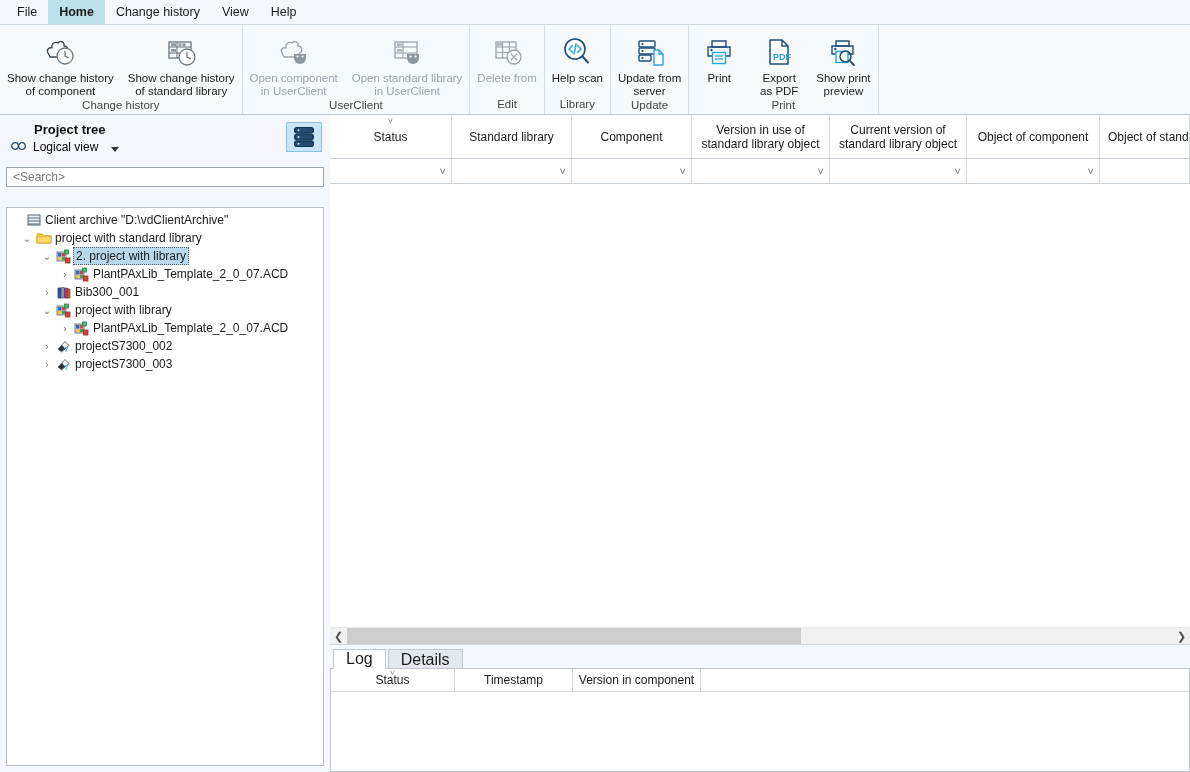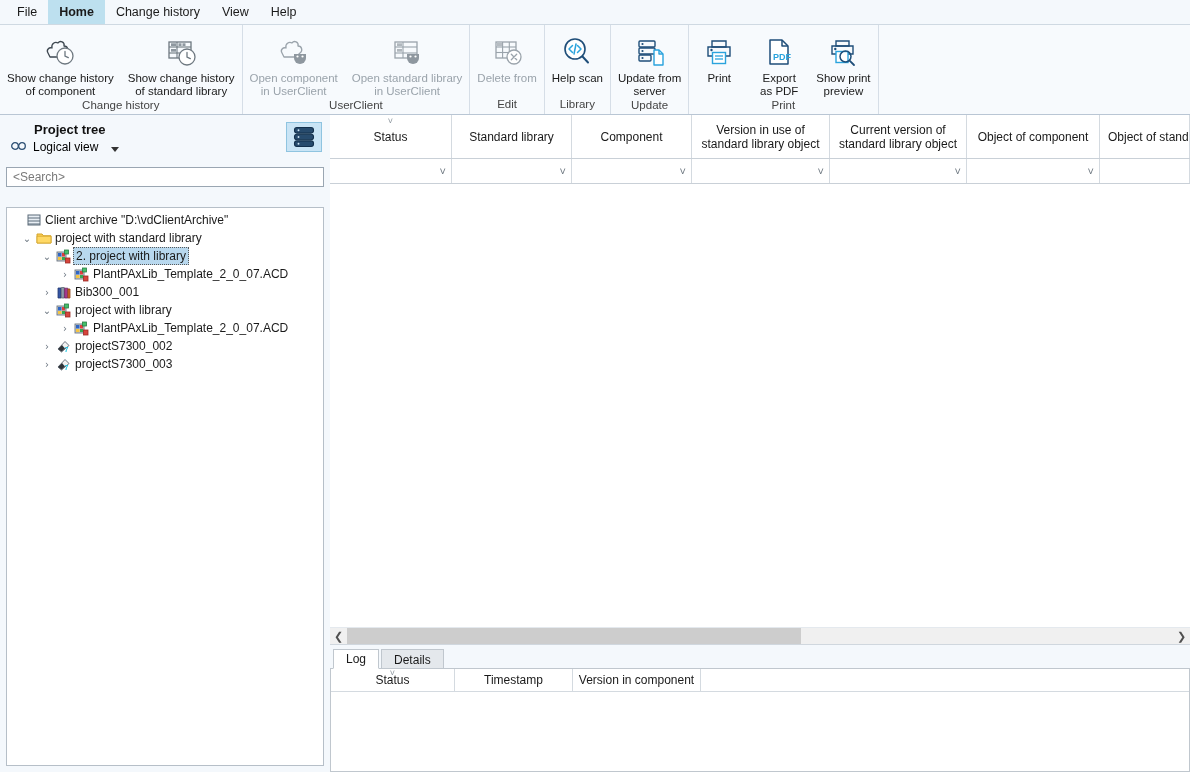--- a/index.html
+++ b/index.html
@@ -301,21 +301,21 @@
   .tabstrip {
     display: flex;
     align-items: flex-end;
     height: 20px;
     padding-left: 3px;
   }
   .tab {
     height: 20px;
     padding: 0 12px;
     display: flex; align-items: center;
-    font-size: 12px;
+    font-size: 16px;
     border: 1px solid #c0c7ce;
     border-bottom: none;
     background: #e4e8ec;
     margin-right: 2px;
     cursor: default;
     color: #1a1a1a;
   }
   .tab.active {
     background: #fff;
     border-bottom: 1px solid #fff;

